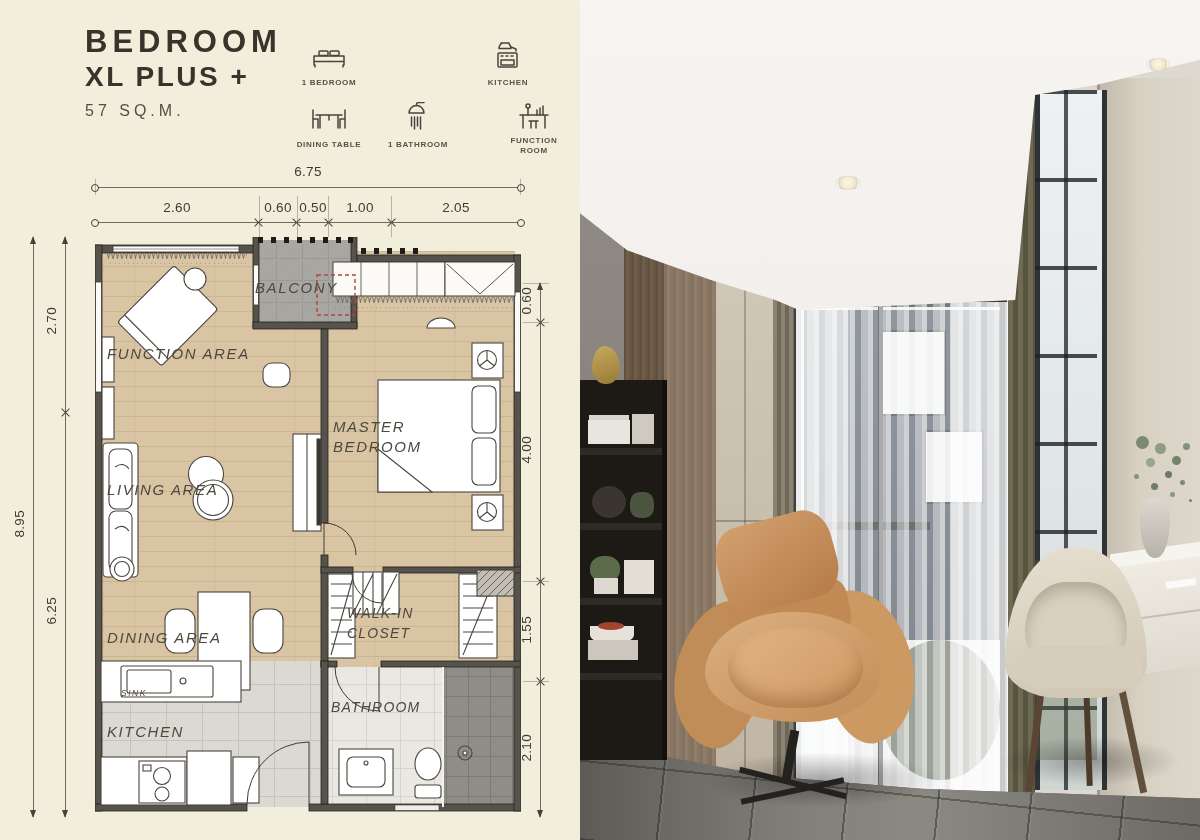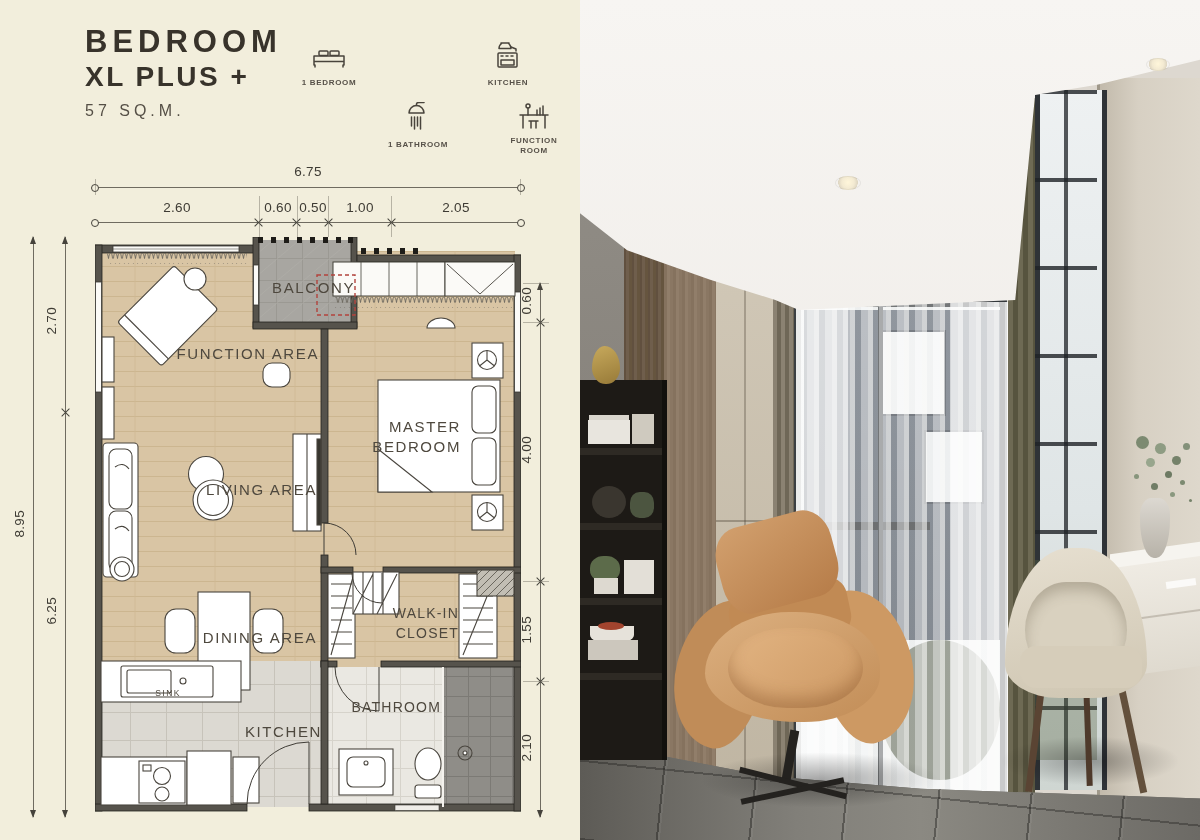--- a/index.html
+++ b/index.html
@@ -28,21 +28,21 @@
   .xm{position:absolute;width:11px;height:11px;}
   .xm::before,.xm::after{content:"";position:absolute;left:5px;top:0;width:1.2px;height:11px;background:#45423b;}
   .xm::before{transform:rotate(45deg);} .xm::after{transform:rotate(-45deg);}
   .arr{position:absolute;width:0;height:0;border-left:3.5px solid transparent;border-right:3.5px solid transparent;}
   .arr.up{border-bottom:8px solid #45423b;} .arr.down{border-top:8px solid #45423b;}
   .dt{position:absolute;font-size:13.5px;color:#3e3b34;letter-spacing:.3px;}
   .dt.c{text-align:center;}
   .dt.v{writing-mode:vertical-rl;transform:rotate(180deg);}
 
   
-  .room{position:absolute;color:#4e483e;letter-spacing:1.6px;font-size:15px;text-align:right;font-weight:500;}
+  .room{position:absolute;color:#4e483e;letter-spacing:1.6px;font-size:15px;text-align:left;font-weight:500;font-style:italic;}
   .room.sm{font-size:14px;letter-spacing:1.2px;}
   .room .ln{display:block;line-height:20px;}
 
   
   #photo{left:580px;top:0;width:620px;height:840px;background:#ddd8d0;overflow:hidden;}
   #photo .abs{position:absolute;}
   .rlight{width:24px;height:12px;border-radius:50%;border:1px solid rgba(0,0,0,.06);
     background:radial-gradient(circle at 50% 45%,#fff6da 0%,#f3ead2 45%,#ded6c2 70%,rgba(0,0,0,0) 72%);}
 </style>
 </head>
@@ -72,20 +72,30 @@
       <div class="fic">
         <svg width="28" height="30" viewBox="0 0 28 30">
             <path d="M7 3h8M8 3c-2 1.5-3 3-3 5.5h12C17 6 16 4.5 14 3"></path>
             <path d="M17 7l5 2v2"></path>
             <rect x="4" y="13" width="19" height="14" rx="1"></rect>
             <path d="M7 16h2M12 16h2M17 16h2"></path>
             <rect x="7" y="20" width="13" height="5"></rect>
           </svg>
       </div>
       <div class="flb">KITCHEN</div>
+    </div>
+    <div class="feat abs" style="left:283px;top:100px">
+      <div class="fic">
+        <svg width="40" height="26" viewBox="0 0 40 26">
+            <path d="M7 9h26M11 9v13M29 9v13M20 9v5"></path>
+            <path d="M4 4v18M4 13h5M9 13v9"></path>
+            <path d="M36 4v18M36 13h-5M31 13v9"></path>
+          </svg>
+      </div>
+      <div class="flb">DINING TABLE</div>
     </div>
     <div class="feat abs" style="left:372px;top:100px">
       <div class="fic">
         <svg width="26" height="30" viewBox="0 0 26 30">
             <path d="M4 11a7.5 7.5 0 0 1 15 0z"></path>
             <path d="M11.5 3.5V2c0-1 1-1.5 2.5-1.5h5"></path>
             <path d="M6.5 15v9M9.5 15v12M12.5 15v9M15.5 15v12"></path>
           </svg>
       </div>
       <div class="flb">1 BATHROOM</div>

